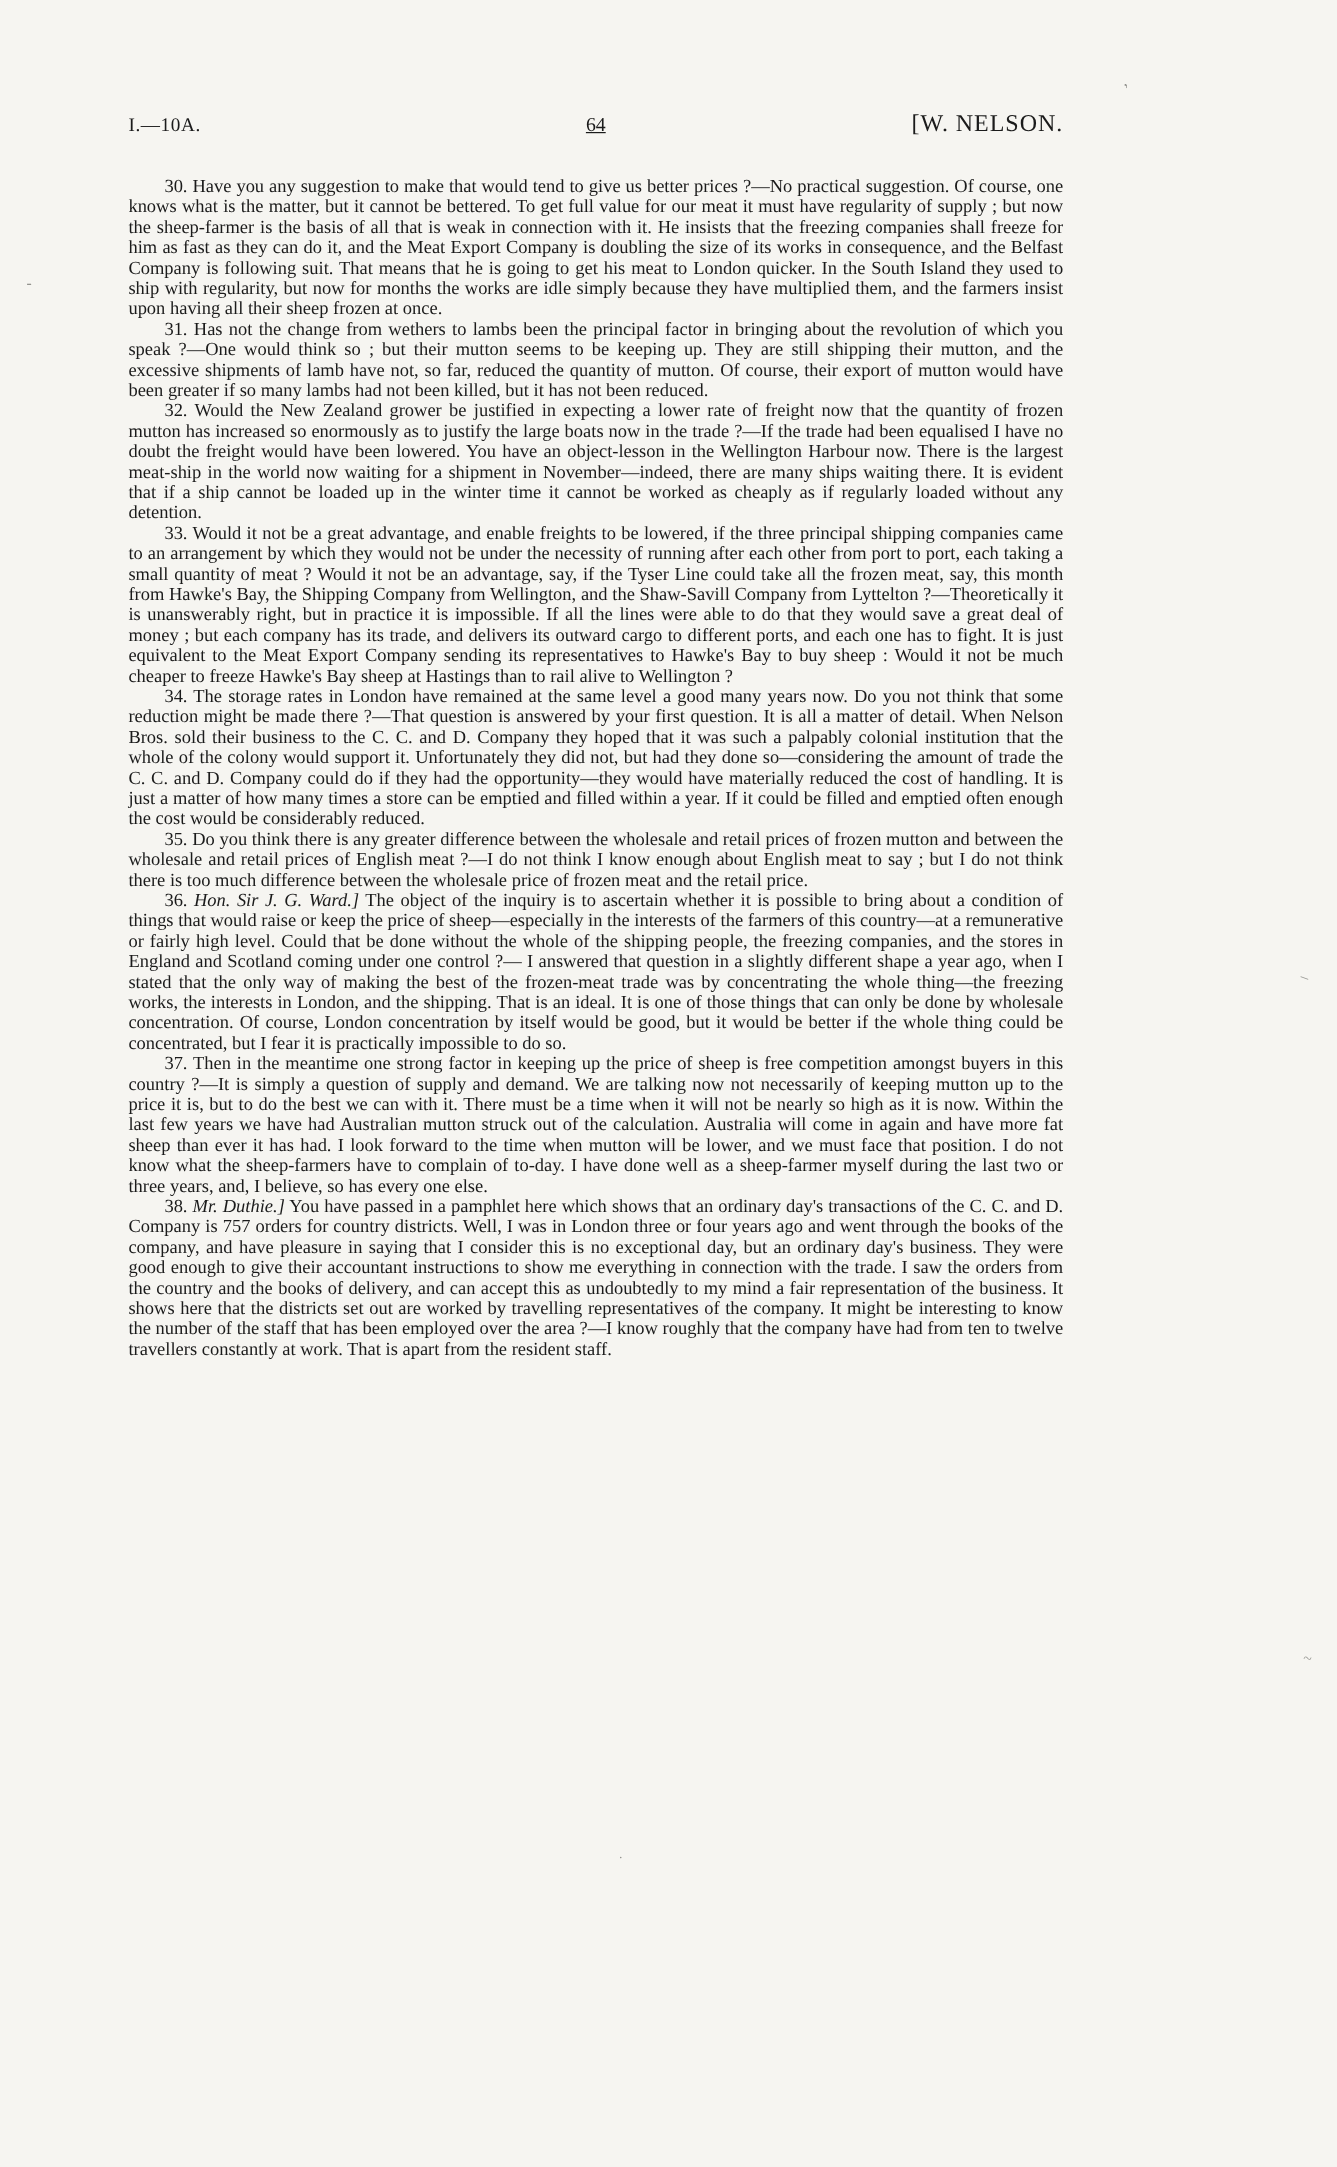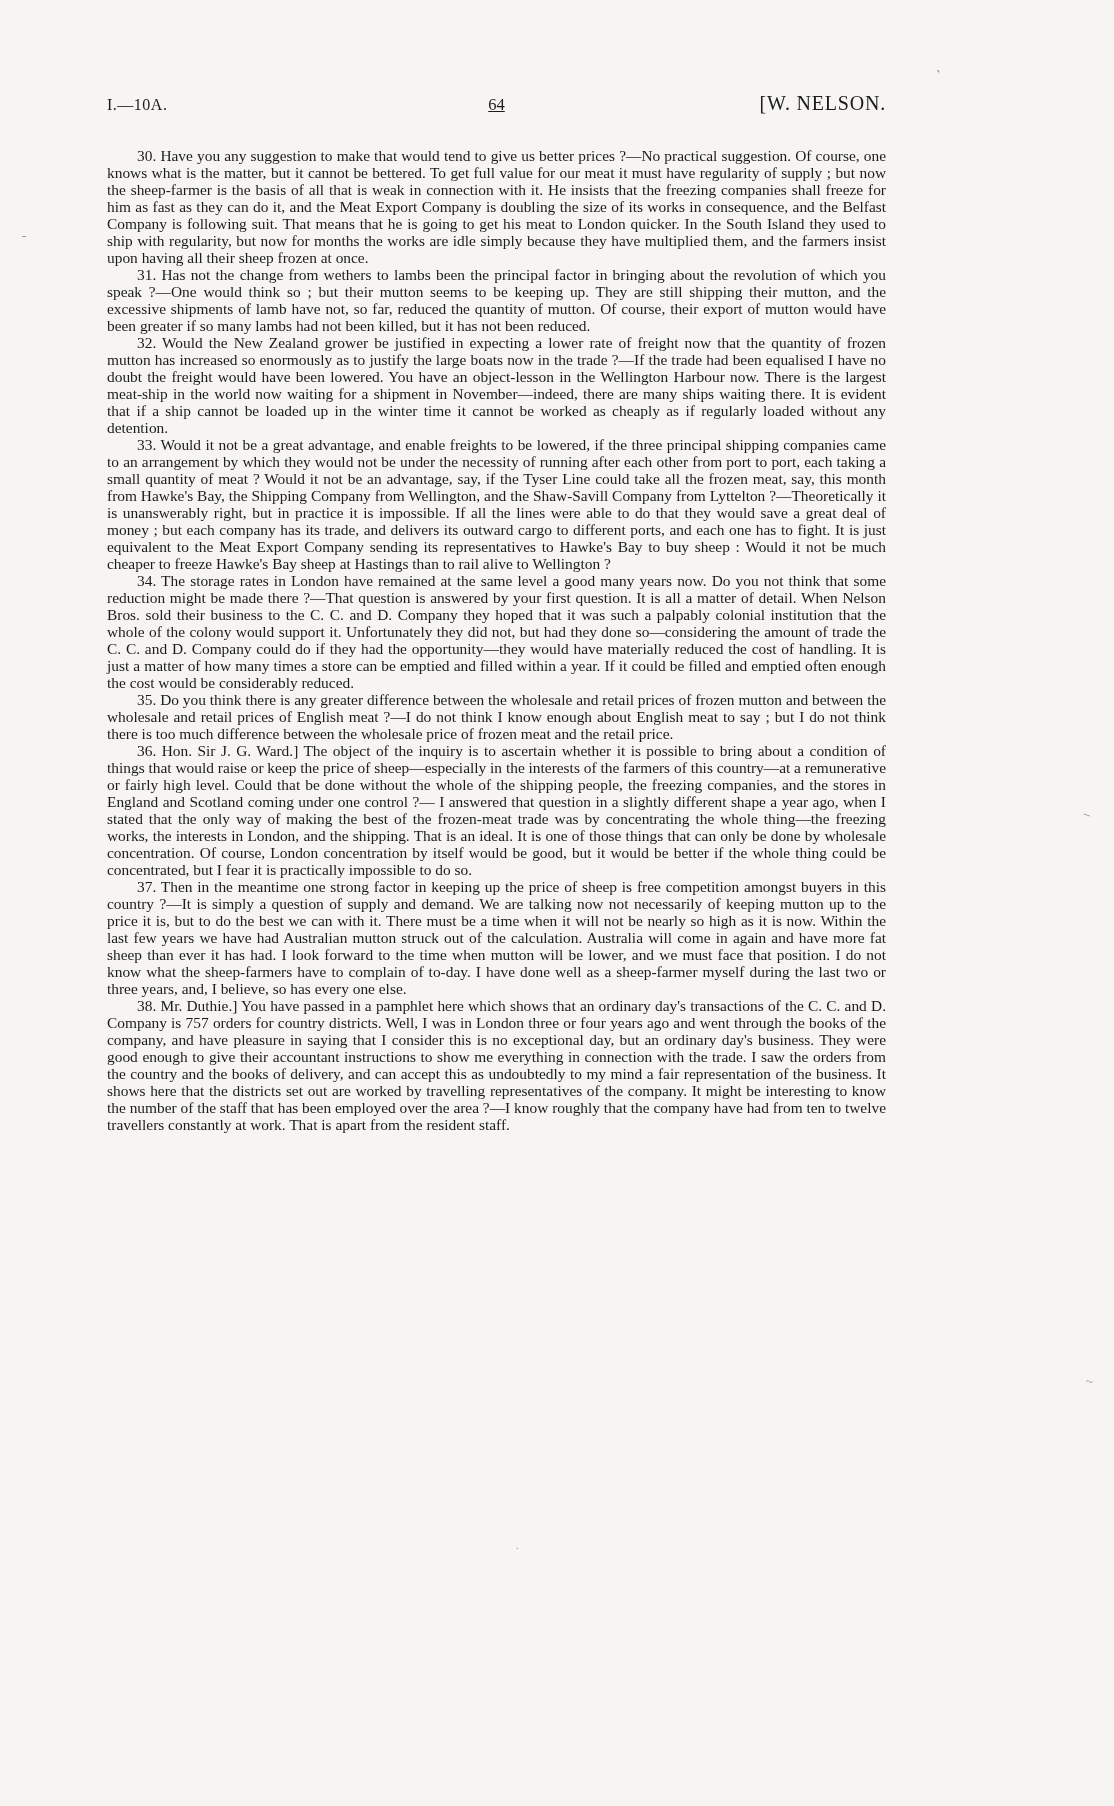--- a/index.html
+++ b/index.html
@@ -36,21 +36,21 @@
   .body-text {
     font-size: 15.4px;
     line-height: 17px;
     text-align: justify;
     margin-top: 32px;
   }
   .para {
     margin: 0;
     text-indent: 30px;
   }
-  .speaker { }
+  .speaker { font-style: italic; }
   
   .artifact {
     position: absolute;
     background: transparent;
     color: #8a8a86;
     font-size: 13px;
     pointer-events: none;
   }
   .a1 { left: 938px; top: 66px;  transform: rotate(-35deg); }
   .a2 { left: 22px;  top: 228px; }

